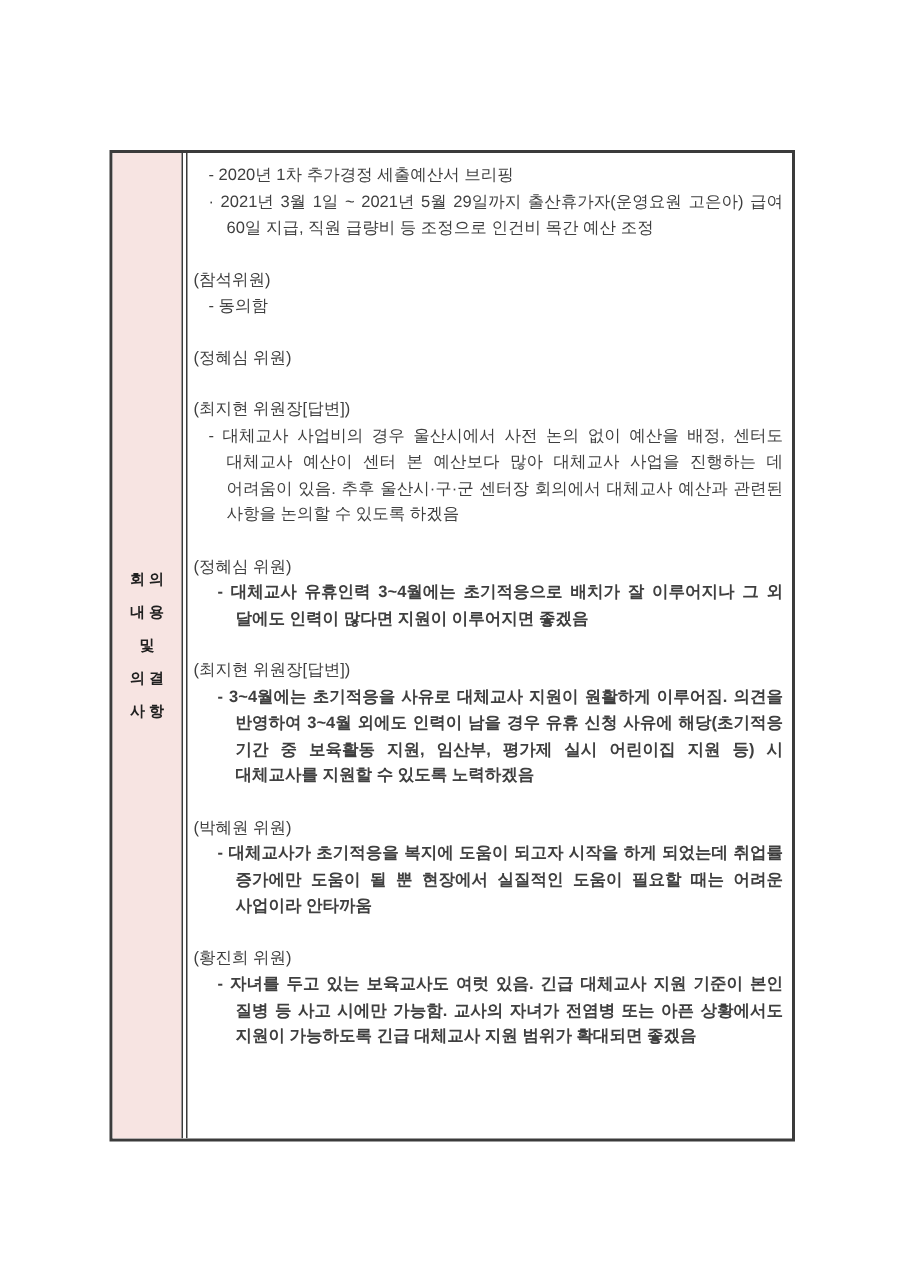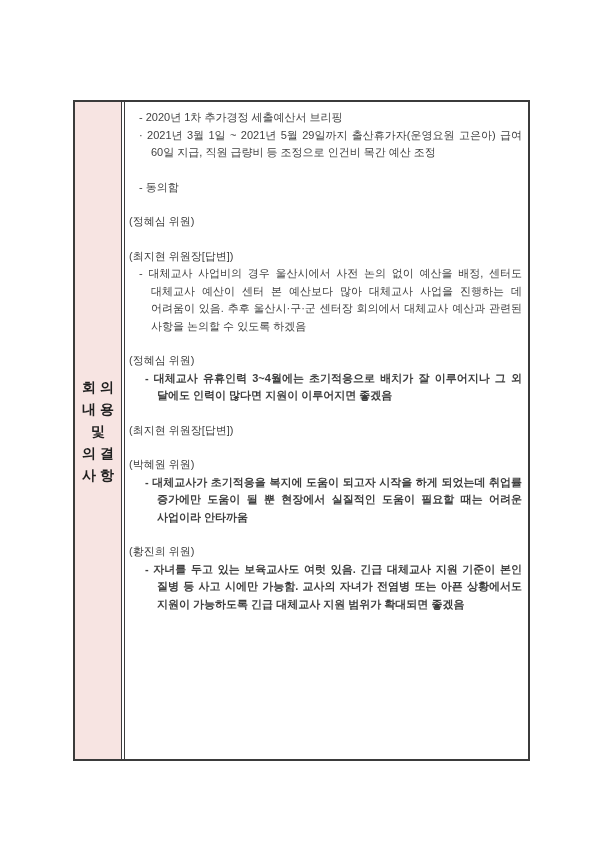--- a/index.html
+++ b/index.html
@@ -31,21 +31,21 @@
   .header-cell {
     width: 46px;
     flex: 0 0 46px;
     background: #f7e4e2;
     display: flex;
     flex-direction: column;
     align-items: center;
     justify-content: center;
   }
   .header-line {
-    font-size: 14px;
+    font-size: 10px;
     line-height: 22px;
     font-weight: bold;
     color: #1f1f1f;
     white-space: pre;
     text-align: center;
   }
   .col-divider {
     flex: 0 0 2px;
     width: 2px;
     background: #ffffff;
@@ -93,35 +93,37 @@
         <div class="header-line">의 결</div>
         <div class="header-line">사 항</div>
       </div>
     <div class="col-divider"></div>
     <div class="content-cell">
         <div class="block">
           <div class="item ind-0">- 2020년 1차 추가경정 세출예산서 브리핑</div>
           <div class="item ind-0">· 2021년 3월 1일 ~ 2021년 5월 29일까지 출산휴가자(운영요원 고은아) 급여 60일 지급, 직원 급량비 등 조정으로 인건비 목간 예산 조정</div>
         </div>
         <div class="block">
+          <div class="speaker">(참석위원)</div>
           <div class="item ind-0">- 동의함</div>
         </div>
         <div class="block">
           <div class="speaker">(정혜심 위원)</div>
         </div>
         <div class="block">
           <div class="speaker">(최지현 위원장[답변])</div>
           <div class="item ind-0">- 대체교사 사업비의 경우 울산시에서 사전 논의 없이 예산을 배정, 센터도 대체교사 예산이 센터 본 예산보다 많아 대체교사 사업을 진행하는 데 어려움이 있음. 추후 울산시·구·군 센터장 회의에서 대체교사 예산과 관련된 사항을 논의할 수 있도록 하겠음</div>
         </div>
         <div class="block">
           <div class="speaker">(정혜심 위원)</div>
           <div class="item ind-1">- 대체교사 유휴인력 3~4월에는 초기적응으로 배치가 잘 이루어지나 그 외 달에도 인력이 많다면 지원이 이루어지면 좋겠음</div>
         </div>
         <div class="block">
           <div class="speaker">(최지현 위원장[답변])</div>
+          <div class="item ind-1">- 3~4월에는 초기적응을 사유로 대체교사 지원이 원활하게 이루어짐. 의견을 반영하여 3~4월 외에도 인력이 남을 경우 유휴 신청 사유에 해당(초기적응 기간 중 보육활동 지원, 임산부, 평가제 실시 어린이집 지원 등) 시 대체교사를 지원할 수 있도록 노력하겠음</div>
         </div>
         <div class="block">
           <div class="speaker">(박혜원 위원)</div>
           <div class="item ind-1">- 대체교사가 초기적응을 복지에 도움이 되고자 시작을 하게 되었는데 취업률 증가에만 도움이 될 뿐 현장에서 실질적인 도움이 필요할 때는 어려운 사업이라 안타까움</div>
         </div>
         <div class="block">
           <div class="speaker">(황진희 위원)</div>
           <div class="item ind-1">- 자녀를 두고 있는 보육교사도 여럿 있음. 긴급 대체교사 지원 기준이 본인 질병 등 사고 시에만 가능함. 교사의 자녀가 전염병 또는 아픈 상황에서도 지원이 가능하도록 긴급 대체교사 지원 범위가 확대되면 좋겠음</div>
         </div>
       </div>

